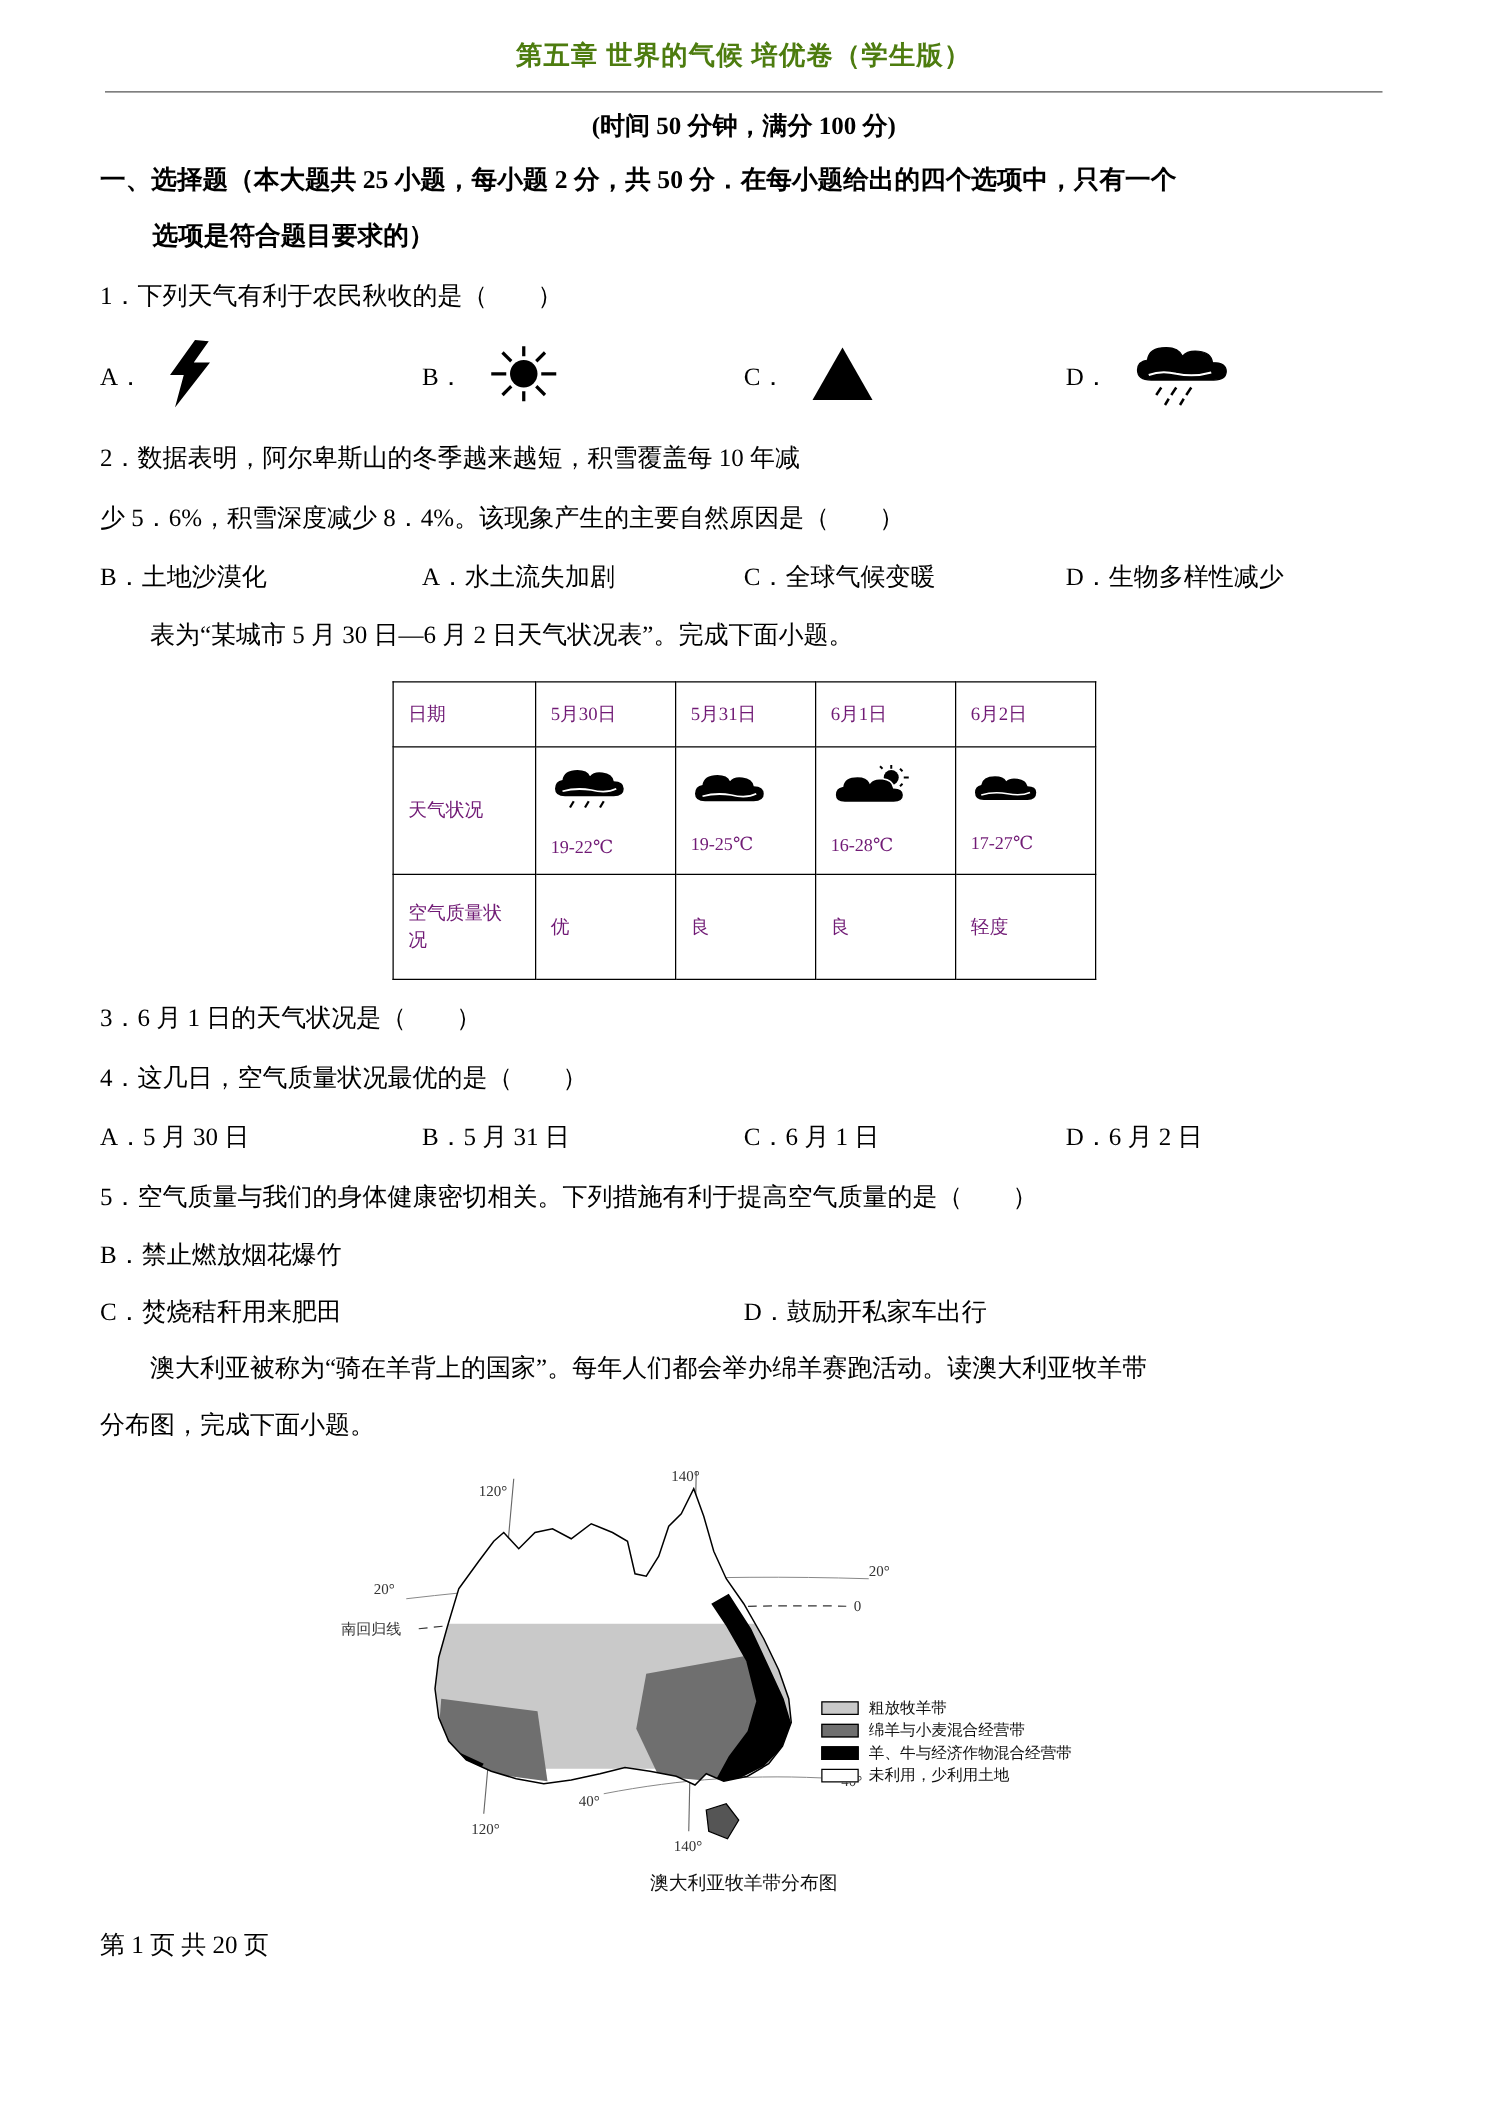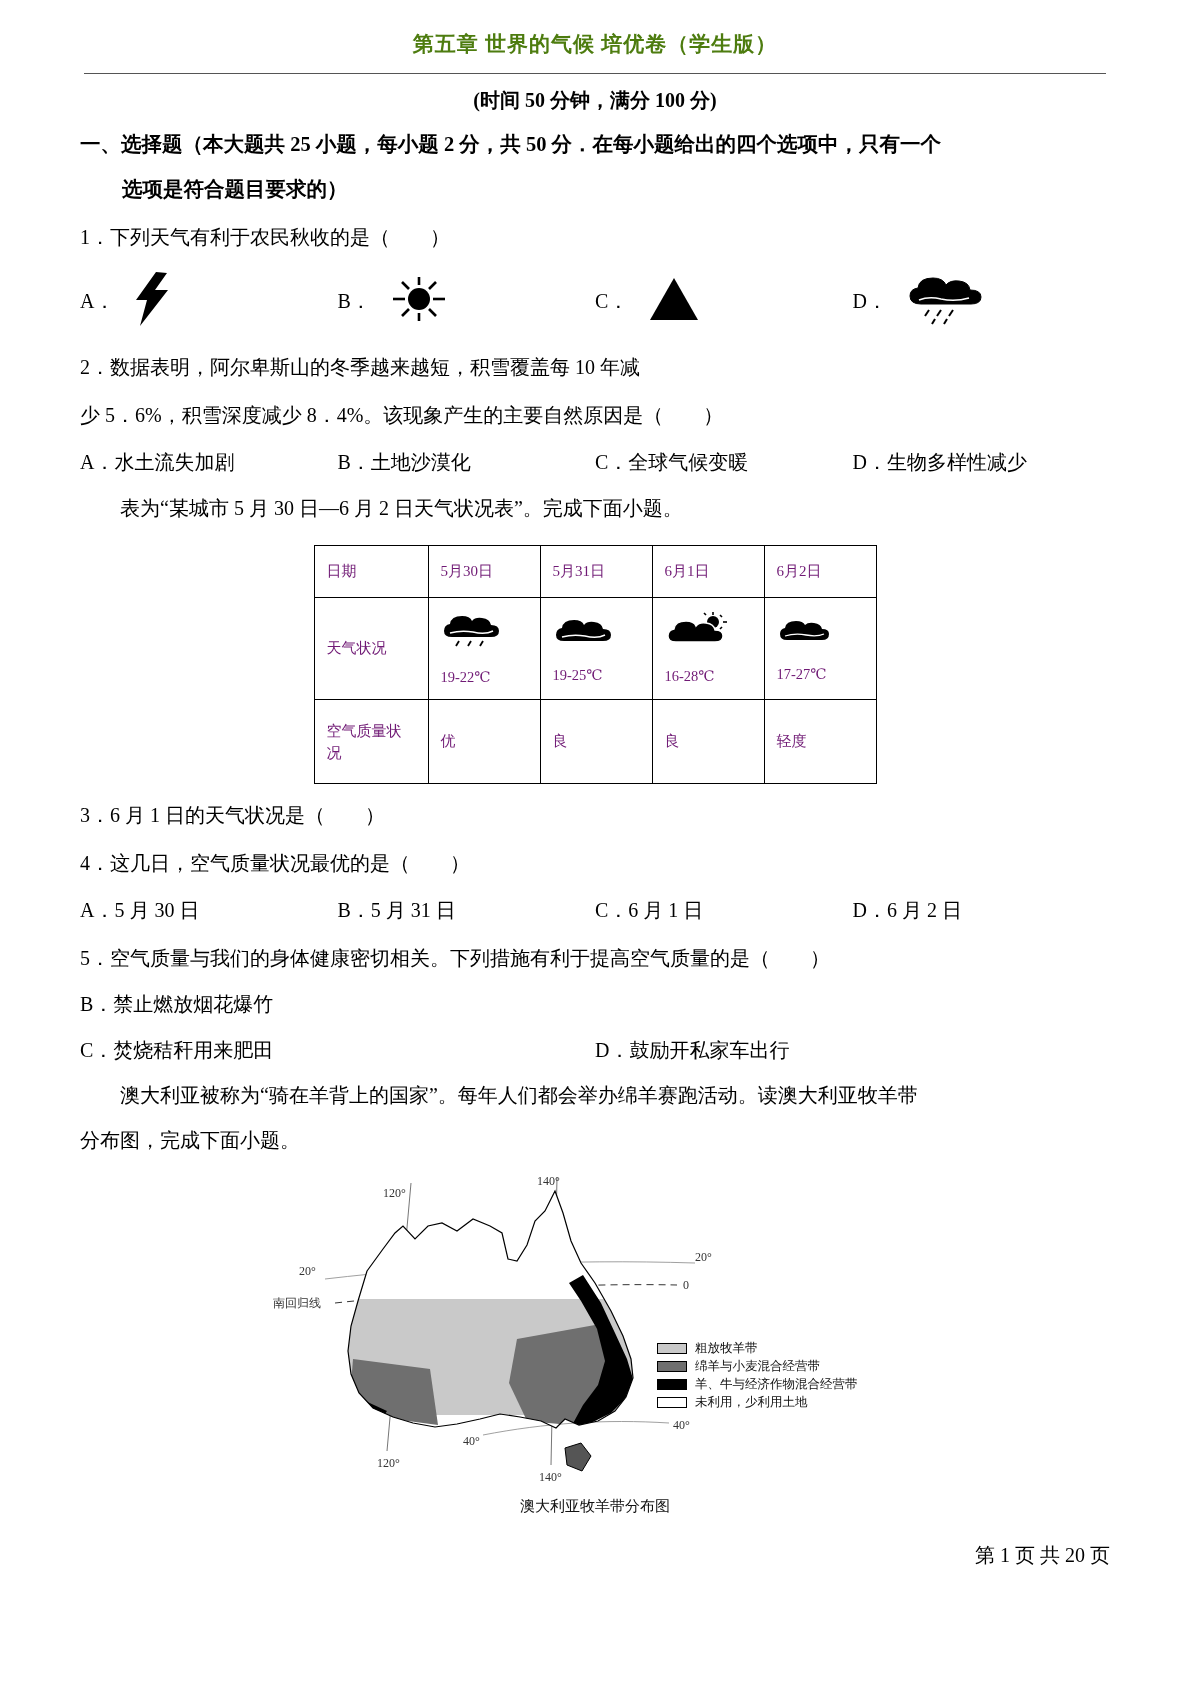--- a/index.html
+++ b/index.html
@@ -36,27 +36,27 @@
   table.wtable td { border:1px solid #000; font-size:15px; padding:6px 12px; vertical-align:middle; color:#701a75; }
   td.c0 { width:114px; }
   td.cD { width:112px; }
   tr.r1 td { height:52px; }
   tr.r2 td { height:102px; }
   tr.r3 td { height:84px; }
   .wlabel { width:82px; line-height:22px; }
   .temp { font-size:14.5px; margin-top:16px; }
 
   .map-wrap { position:relative; width:660px; margin:8px auto 0 auto; height:322px; }
-  .legend { position:absolute; left:392px; top:168px; }
+  .legend { position:absolute; left:392px; top:186px; }
   .legend-row { display:flex; align-items:center; gap:8px; height:18px; }
   .legend-swatch { width:30px; height:11px; border:1px solid #000; flex:0 0 auto; }
   .legend-label { font-size:12.5px; color:#111; white-space:nowrap; }
   .map-caption { text-align:center; font-size:15px; margin-top:4px; color:#111; }
 
-  .footer { text-align:right; font-size:20px; margin-top:26px; }
+  .footer { text-align:left; font-size:20px; margin-top:26px; }
 
   svg text { font-family:"Liberation Serif","DejaVu Serif",serif; }
 </style>
 </head>
 <body>
 
 <div class="page">
 
   <div class="title">第五章 世界的气候 培优卷（学生版）</div>
   <hr class="rule">
@@ -117,22 +117,22 @@
               <line x1="40" y1="47" x2="37" y2="52"></line>
           </g>
         </svg>
       </span>
     </div>
   </div>
 
   <div class="stem">2．数据表明，阿尔卑斯山的冬季越来越短，积雪覆盖每 10 年减</div>
   <div class="stem">少 5．6%，积雪深度减少 8．4%。该现象产生的主要自然原因是（　　）</div>
   <div class="opts4">
+    <div class="opt">B．土地沙漠化</div>
     <div class="opt">A．水土流失加剧</div>
-    <div class="opt">B．土地沙漠化</div>
     <div class="opt">C．全球气候变暖</div>
     <div class="opt">D．生物多样性减少</div>
   </div>
 
   <div class="intro">表为“某城市 5 月 30 日—6 月 2 日天气状况表”。完成下面小题。</div>
 
   <table class="wtable">
     <tbody>
         <tr class="r1">
       <td class="c0">日期</td>

